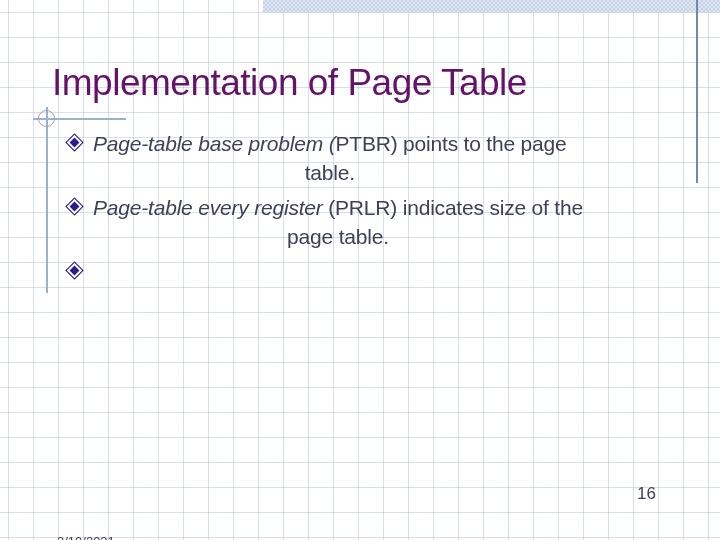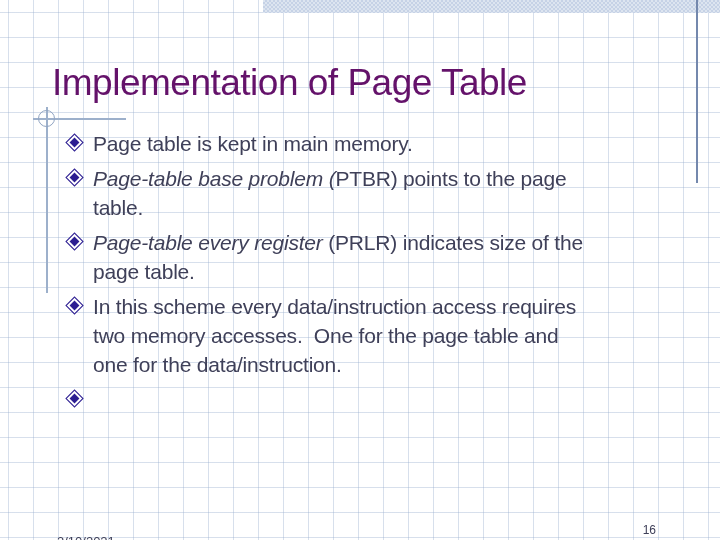--- a/index.html
+++ b/index.html
@@ -6,20 +6,21 @@
   .slide {
     position:relative;
     width:720px; height:540px;
     overflow:hidden;
     background-color:#ffffff;
     background-image:
       repeating-linear-gradient(to right, rgba(150,172,205,.38) 0px, rgba(150,172,205,.38) 1px, transparent 1px, transparent 25px),
       repeating-linear-gradient(to bottom, rgba(150,172,205,.38) 0px, rgba(150,172,205,.38) 1px, transparent 1px, transparent 25px);
     background-position: 8px 12px, 8px 12px;
     font-family:"Liberation Sans","DejaVu Sans",sans-serif;
+    text-align:center;
   }
   .band {
     position:absolute; left:263px; top:0; width:457px; height:13px;
     background-color:#dde5f0;
     background-image:repeating-conic-gradient(#c6d2e6 0% 25%, rgba(255,255,255,0) 0% 50%);
     background-size:4px 4px;
   }
   .right-line { position:absolute; left:696px; top:0; width:2px; height:183px; background:#7488ad; }
   .orn-h { position:absolute; left:33px; top:118px; width:93px; height:2px; background:#9db0cb; }
   .orn-v { position:absolute; left:46px; top:107px; width:2px; height:186px; background:#9db0cb; }
@@ -40,61 +41,51 @@
     background:#2c1d92; border:2px solid #ffffff; outline:1.5px solid #2c1d92;
     transform:rotate(45deg);
     margin:8px 13px 0 4px;
   }
   .bullet-text {
     margin:0; font-size:21px; line-height:29px; letter-spacing:-0.2px;
     color:#3f4059; white-space:pre-wrap;
   }
   .it { font-style:italic; }
   .footer-date { position:absolute; left:57px; top:534px; font-size:13px; color:#3f4059; }
-  .footer-page { position:absolute; right:64px; top:523px; font-size:12px; color:#3f4059; }
+  .footer-page { position:absolute; right:64px; top:484px; font-size:17px; color:#3f4059; }
 </style>
 </head>
 <body>
 
 <div class="slide">
 
   <div class="band"></div>
   <div class="right-line"></div>
 
   <div class="orn-h"></div>
   <div class="orn-v"></div>
   <div class="orn-circle"></div>
 
   <h1 class="title">Implementation of Page Table</h1>
 
   <div class="content">
 
-    <div class="bullet-item">
-      <span class="diamond"></span>
-      <p class="bullet-text"><span>Page table is kept in main memory.</span></p>
-    </div>
 
     <div class="bullet-item">
       <span class="diamond"></span>
       <p class="bullet-text"><span class="it">Page-table base problem (</span><span>PTBR) points to the page
 table.</span></p>
     </div>
 
     <div class="bullet-item">
       <span class="diamond"></span>
       <p class="bullet-text"><span class="it">Page-table every register </span><span>(PRLR) indicates size of the
 page table.</span></p>
     </div>
 
-    <div class="bullet-item">
-      <span class="diamond"></span>
-      <p class="bullet-text"><span>In this scheme every data/instruction access requires
-two memory accesses.  One for the page table and
-one for the data/instruction.</span></p>
-    </div>
 
     <div class="bullet-item">
       <span class="diamond"></span>
     </div>
 
   </div>
 
   <span class="footer-date">3/10/2021</span>
   <span class="footer-page">16</span>
 

